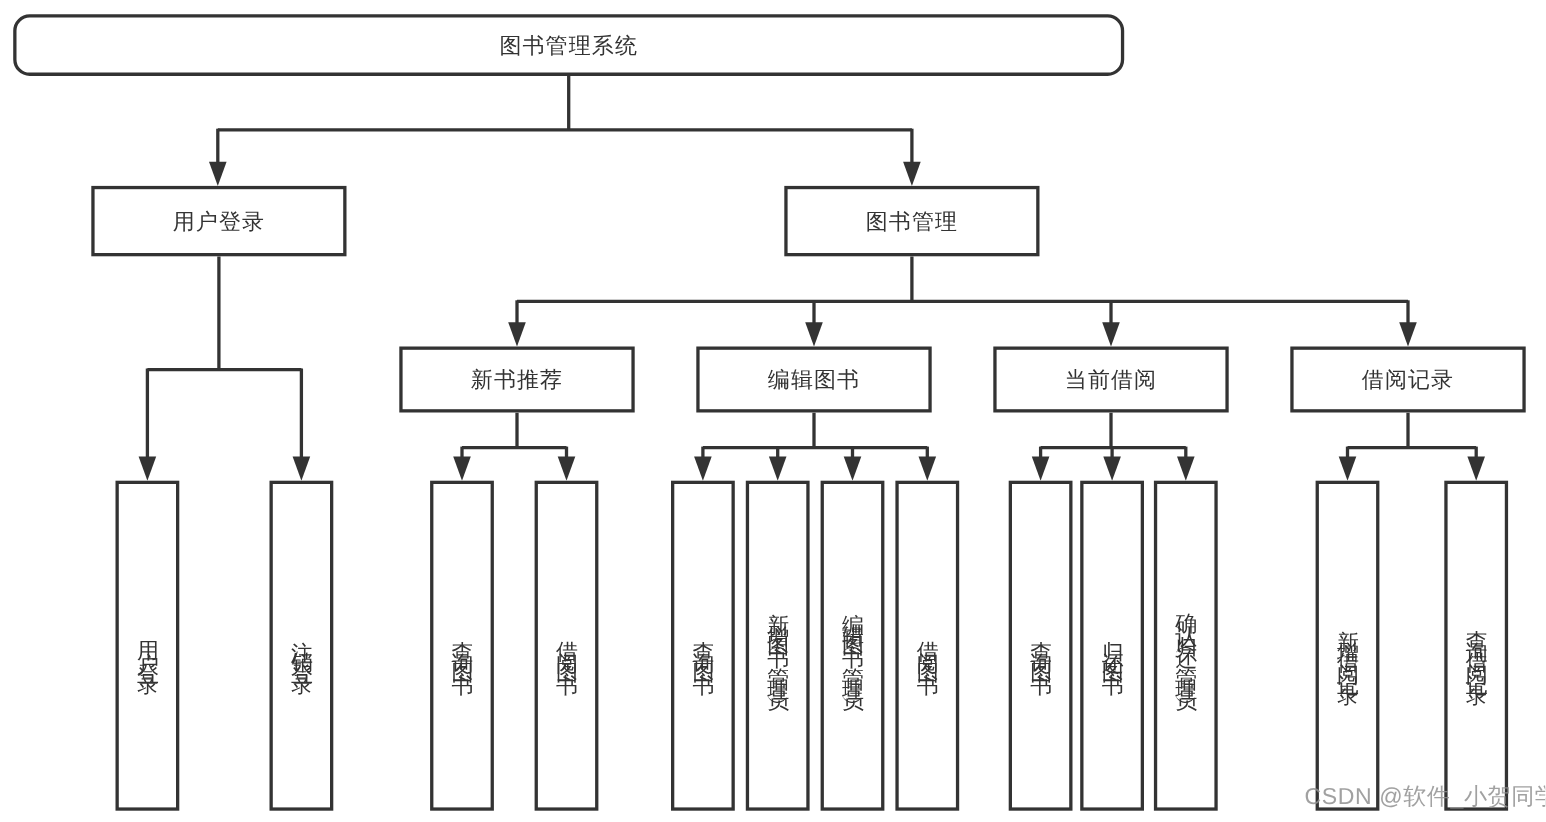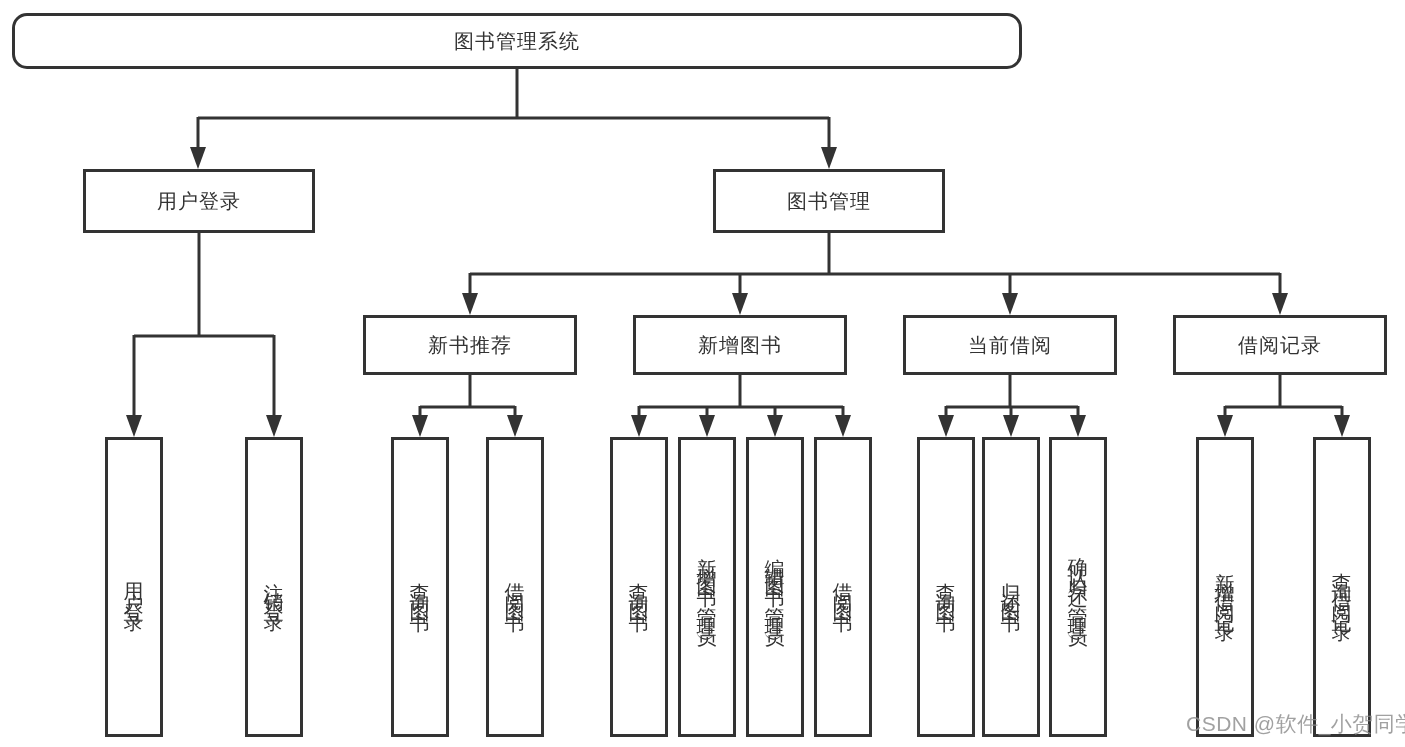--- a/index.html
+++ b/index.html
@@ -146,21 +146,21 @@
     <span class="lbl">用户登录</span>
   </div>
   <div class="box b-newbook">
     <span class="lbl">新书推荐</span>
   </div>
 
   <div class="box b-bookmgmt">
     <span class="lbl">图书管理</span>
   </div>
   <div class="box b-borrow">
-    <span class="lbl">新增图书</span>
+    <span class="lbl">编辑图书</span>
   </div>
   <div class="box b-records">
     <span class="lbl">借阅记录</span>
   </div>
   <div class="box b-current">
     <span class="lbl">当前借阅</span>
   </div>
 
   <div class="box vbox v-1">
     <span class="lbl">用户登录</span>

